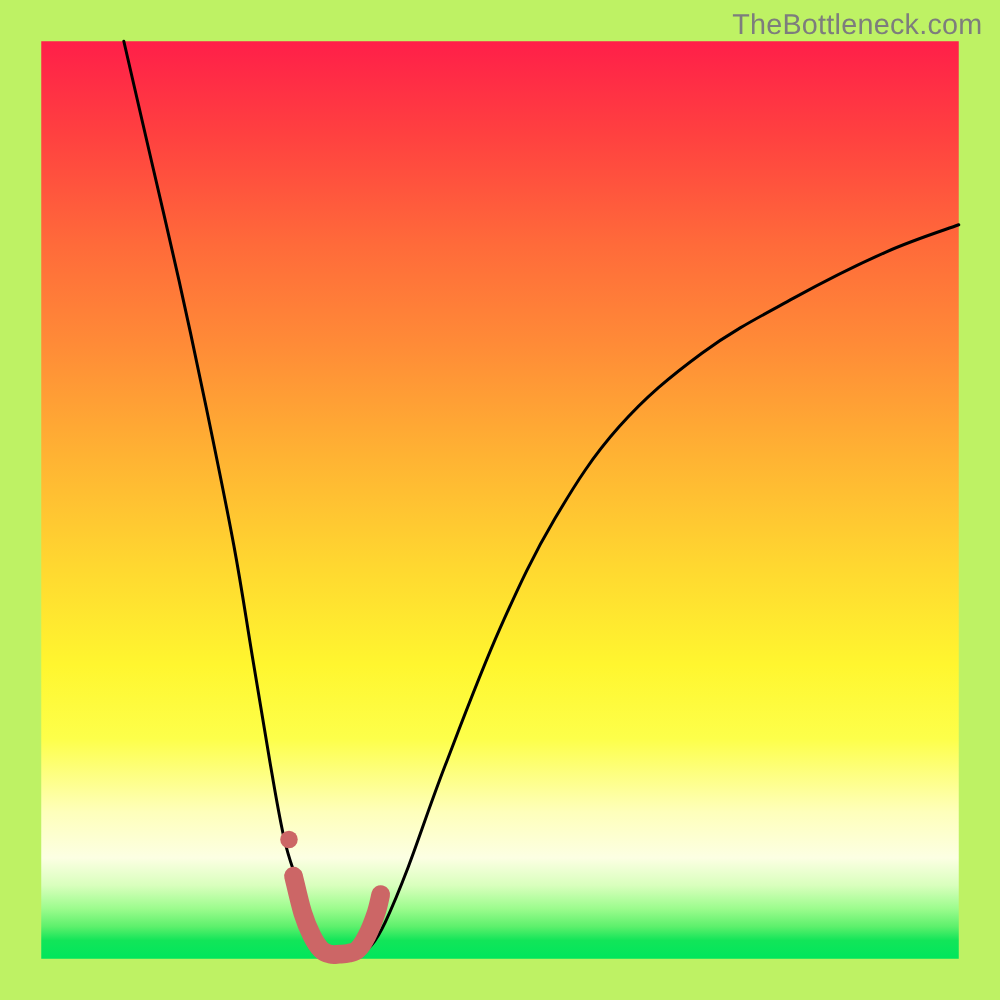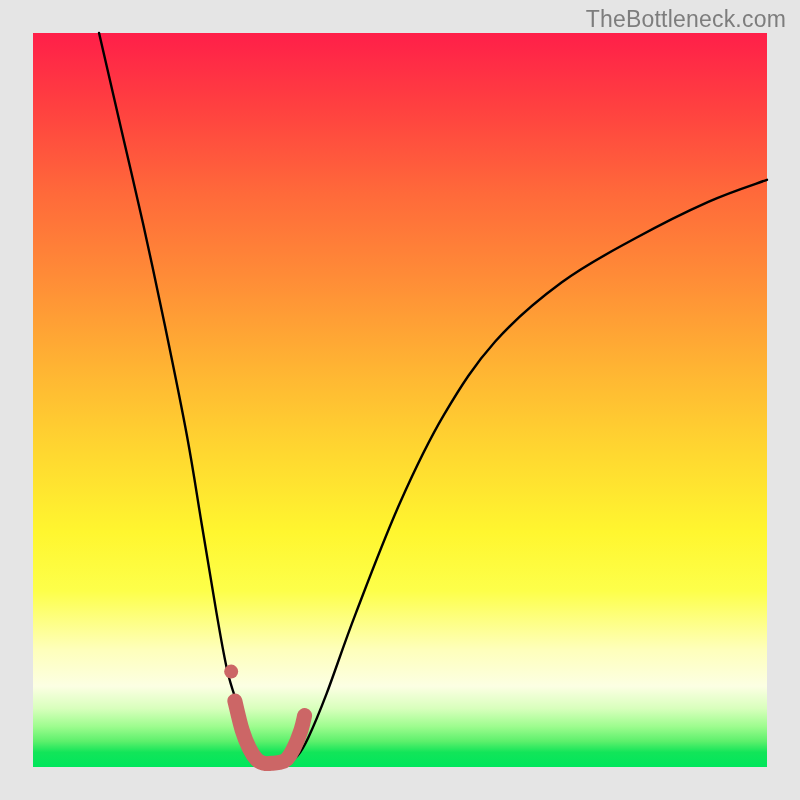--- a/index.html
+++ b/index.html
@@ -10,21 +10,21 @@
     overflow: hidden;
     background: #000;
     font-family: Arial, Helvetica, sans-serif;
   }
   .frame {
     position: absolute;
     left: 0;
     top: 0;
     width: 800px;
     height: 800px;
-    background: #e5e5e5;
+    background: #bef264;
     text-align: center;
   }
   .plot {
     position: absolute;
     left: 33px;
     top: 33px;
     width: 734px;
     height: 734px;
     background: linear-gradient(to bottom,
       #ff1f49 0%,

